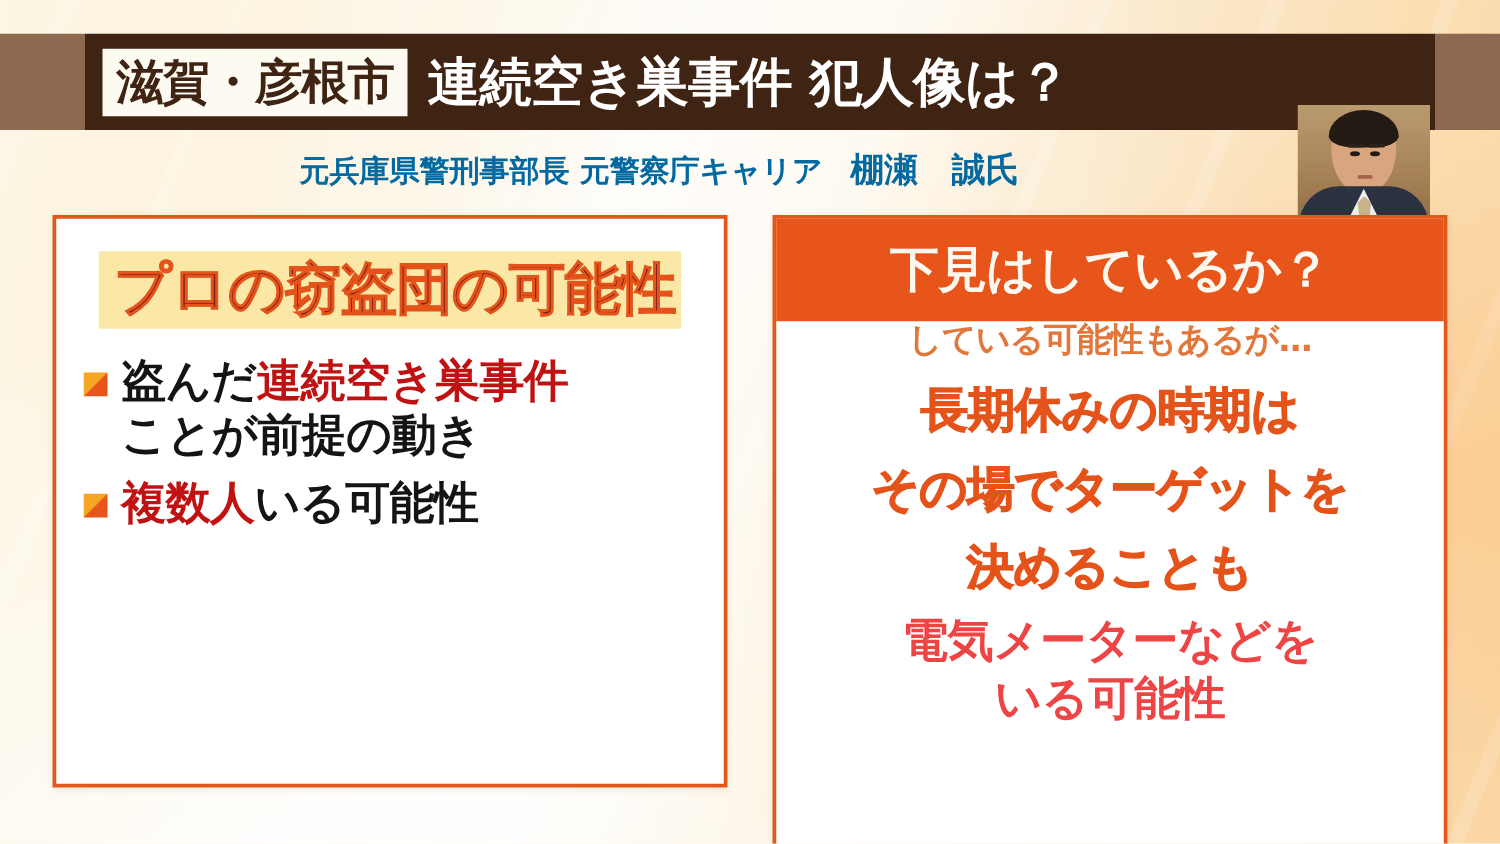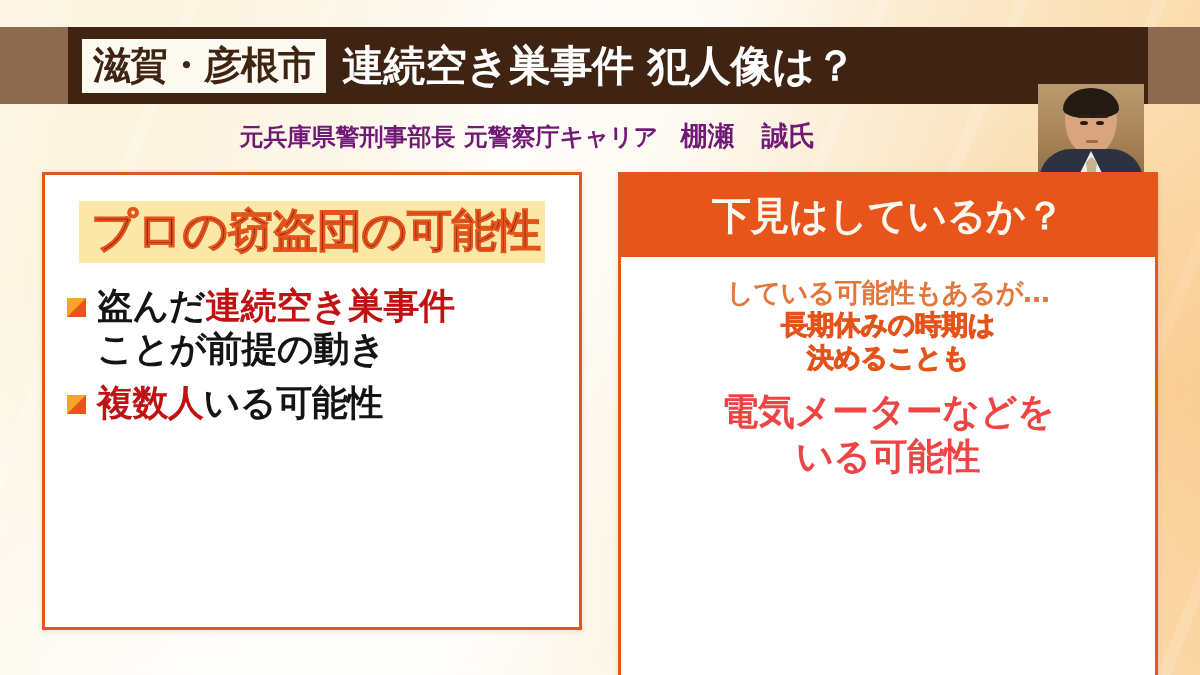--- a/index.html
+++ b/index.html
@@ -125,21 +125,21 @@
     white-space: nowrap;
   }
 
   
   .subtitle {
     position: absolute;
     left: 0;
     top: 118px;
     width: 1055px;
     text-align: center;
-    color: #701a75;
+    color: #0369a1;
     font-size: 24px;
     font-weight: 700;
     letter-spacing: 0px;
     white-space: nowrap;
   }
   .subtitle .nm {
     font-size: 27px;
     margin-left: 14px;
   }
 
@@ -290,35 +290,35 @@
   .bullet-text {
     font-size: 36px;
     font-weight: 700;
     line-height: 1.18;
     color: #141414;
     letter-spacing: -0.5px;
   }
   .em-red { color: #c01212; }
 
   
-  .rb { text-align: center; padding-top: 20px; }
+  .rb { text-align: center; padding-top: 0; }
   .rb-lead {
     color: #e2773b;
     font-size: 27px;
     font-weight: 700;
     line-height: 1.2;
     letter-spacing: -0.5px;
   }
   .rb-big {
     color: #e4531a;
-    font-size: 27px;
+    font-size: 38px;
     font-weight: 700;
     line-height: 1.22;
     letter-spacing: -0.5px;
-    margin-top: 0;
+    margin-top: 16px;
     -webkit-text-stroke: 1px #e4531a;
   }
   .rb-black {
     color: #ef4444;
     font-size: 37px;
     font-weight: 700;
     line-height: 1.22;
     letter-spacing: -0.5px;
     margin-top: 14px;
   }
@@ -388,20 +388,21 @@
       </div>
     </div>
   </div>
 
   <div class="panel panel-right">
     <div class="panel-head">下見はしているか？</div>
     <div class="panel-body">
       <div class="rb">
         <div class="rb-lead">している可能性もあるが…</div>
         <div class="rb-big">長期休みの時期は</div>
+        <div class="rb-big">その場でターゲットを</div>
         <div class="rb-big">決めることも</div>
         <div class="rb-black">電気メーターなどを</div>
         <div class="rb-black" style="margin-top:0">いる可能性</div>
       </div>
     </div>
   </div>
 
 </div>
 
 </body></html>

